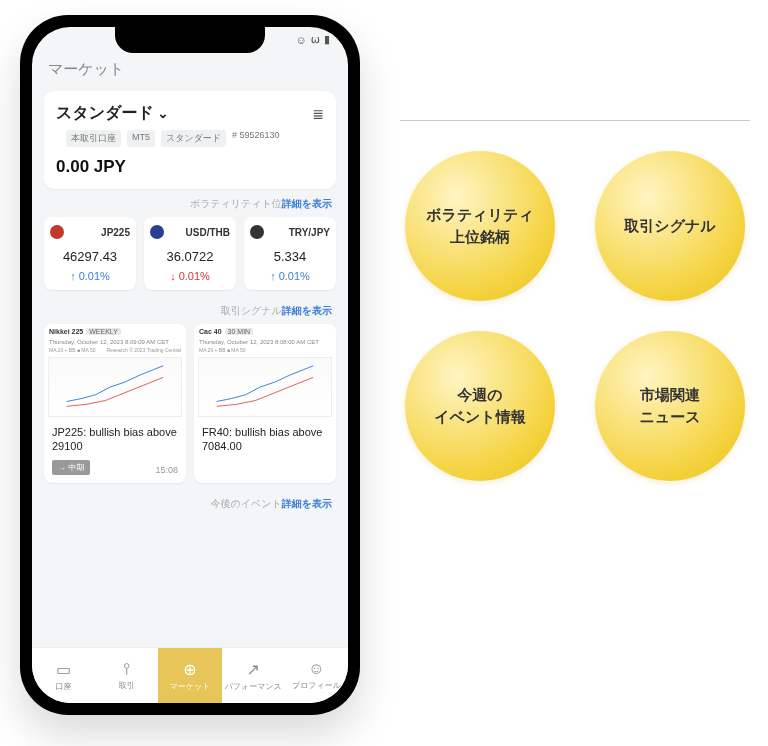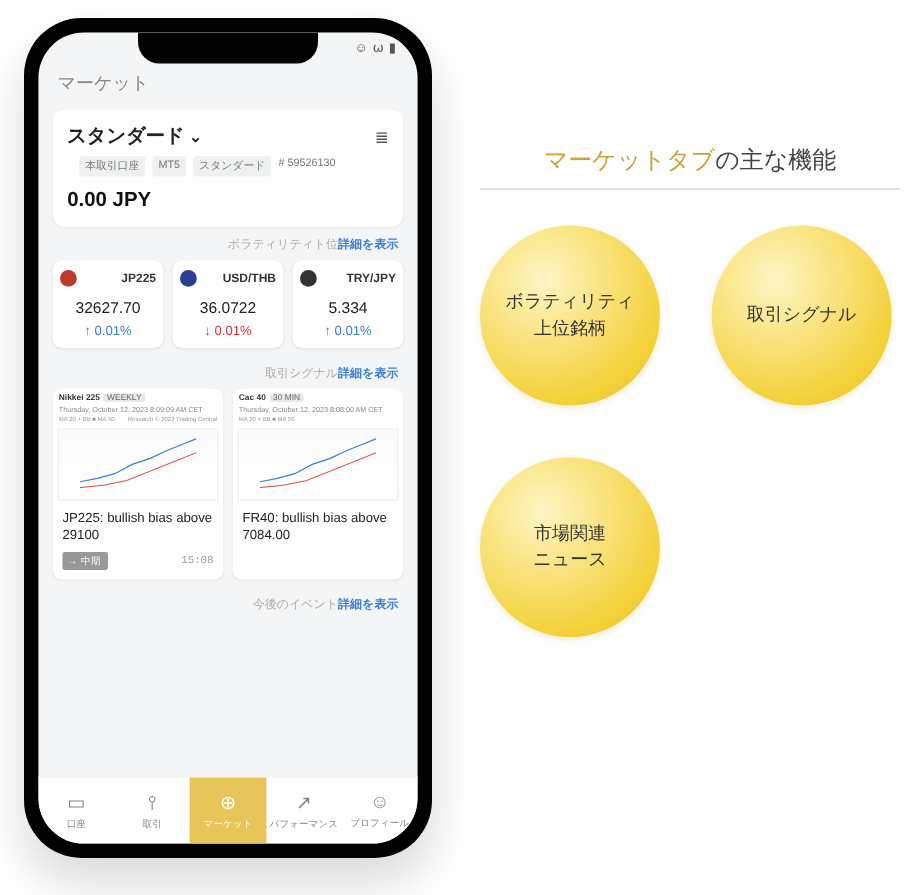--- a/index.html
+++ b/index.html
@@ -53,40 +53,40 @@
   flex:1; background:#fff; border-radius:8px;
   box-shadow:0 1px 2px rgba(0,0,0,0.06); overflow:hidden;
 }
 .sig-top { display:flex; gap:3px; padding:4px 5px; font-size:7px; }
 .sig-nm { font-weight:700; color:#333; }
 .sig-tf { background:#e8e8e8; padding:0 3px; border-radius:2px; color:#666; }
 .sig-dt { padding:0 5px; font-size:6px; color:#888; }
 .sig-meta { padding:2px 5px; font-size:5px; color:#999; display:flex; justify-content:space-between; }
 .sig-chart { height:60px; margin:2px 4px; position:relative; background:linear-gradient(to bottom,#fafafa,#fff); border:1px solid #eee; }
 .sig-title { padding:6px 8px 2px; font-size:11px; color:#222; line-height:1.3; }
-.sig-foot { display:flex; justify-content:space-between; align-items:center; padding:4px 8px 8px;font-family:Liberation Mono, monospace; }
+.sig-foot { display:flex; justify-content:space-between; align-items:flex-end; padding:4px 8px 8px; }
 .sig-badge { font-size:8px; padding:2px 6px; border-radius:2px; color:#fff; }
 .bg-gray { background:#999; } .bg-blue { background:#3b7dd8; }
 .sig-time { font-size:9px; color:#999; }
 .nav {
   position:absolute; bottom:0; left:0; right:0; height:56px;
   background:#fff; display:flex; border-top:1px solid #eee;
 }
 .nav-item {
   flex:1; display:flex; flex-direction:column; align-items:center;
   justify-content:center; font-size:8px; color:#888; gap:2px;
 }
 .nav-item.active { background:#e8c558; color:#fff; }
 .nav-ic { font-size:16px; }
 
 .info { position:absolute; left:400px; top:120px; width:350px; }
 .info-title { font-size:20px; text-align:center; color:#444; margin-bottom:10px; }
 .info-title .gold { color:#c9a33a; font-weight:500; }
 .info-hr { border:0; border-top:1px solid #ccc; margin-bottom:30px; }
-.circles { display:grid; grid-template-columns:1fr 1fr 1fr; gap:43px; justify-items:center; }
+.circles { display:grid; grid-template-columns:1fr 1fr; gap:30px; justify-items:center;font-weight:bold; }
 .circle {
   width:150px; height:150px; border-radius:50%;
   background:radial-gradient(circle at 35% 30%, #fff5c4, #f4d23c 70%, #e8c020);
   display:flex; align-items:center; justify-content:center;
   text-align:center; font-size:15px; color:#333; line-height:1.5;
   box-shadow:0 2px 6px rgba(200,160,40,0.2);
 }
 .chevron::after { content:" ⌄"; font-size:13px; }
 </style>
 </head>
@@ -120,21 +120,21 @@
     <div class="sect-hd">
       <span class="lbl">ボラティリティト位</span>
       <span class="lnk">詳細を表示</span>
     </div>
     <div class="vol-row" id="vol-row">
         <div class="vol">
        <div class="vol-hd">
             <span class="vol-flag" style="background:#c0392b"></span>
             <span>JP225</span>
           </div>
-       <div class="vol-price">32627.70</div>
+       <div class="vol-price">46297.43</div>
        <div class="vol-chg up">↑ 0.01%</div>
      </div>
         <div class="vol">
        <div class="vol-hd">
             <span class="vol-flag" style="background:#2c3e8f"></span>
             <span>USD/THB</span>
           </div>
        <div class="vol-price">36.0722</div>
        <div class="vol-chg down">↓ 0.01%</div>
      </div>
@@ -219,23 +219,20 @@
      </div>
         <div class="nav-item">
        <span class="nav-ic">☺</span>
        <span>プロフィール</span>
      </div>
       </div>
   </div>
 </div>
 
 <div class="info">
-  <div class="info-title">
-    <span class="gold">マーケットタブ</span><span>の主な機能</span>
-  </div>
   <hr class="info-hr">
   <div class="circles" id="circles">
       <div class="circle">ボラティリティ<br>上位銘柄</div>
       <div class="circle">取引シグナル</div>
       <div class="circle">今週の<br>イベント情報</div>
       <div class="circle">市場関連<br>ニュース</div>
     </div>
 </div>
 
 </body></html>

